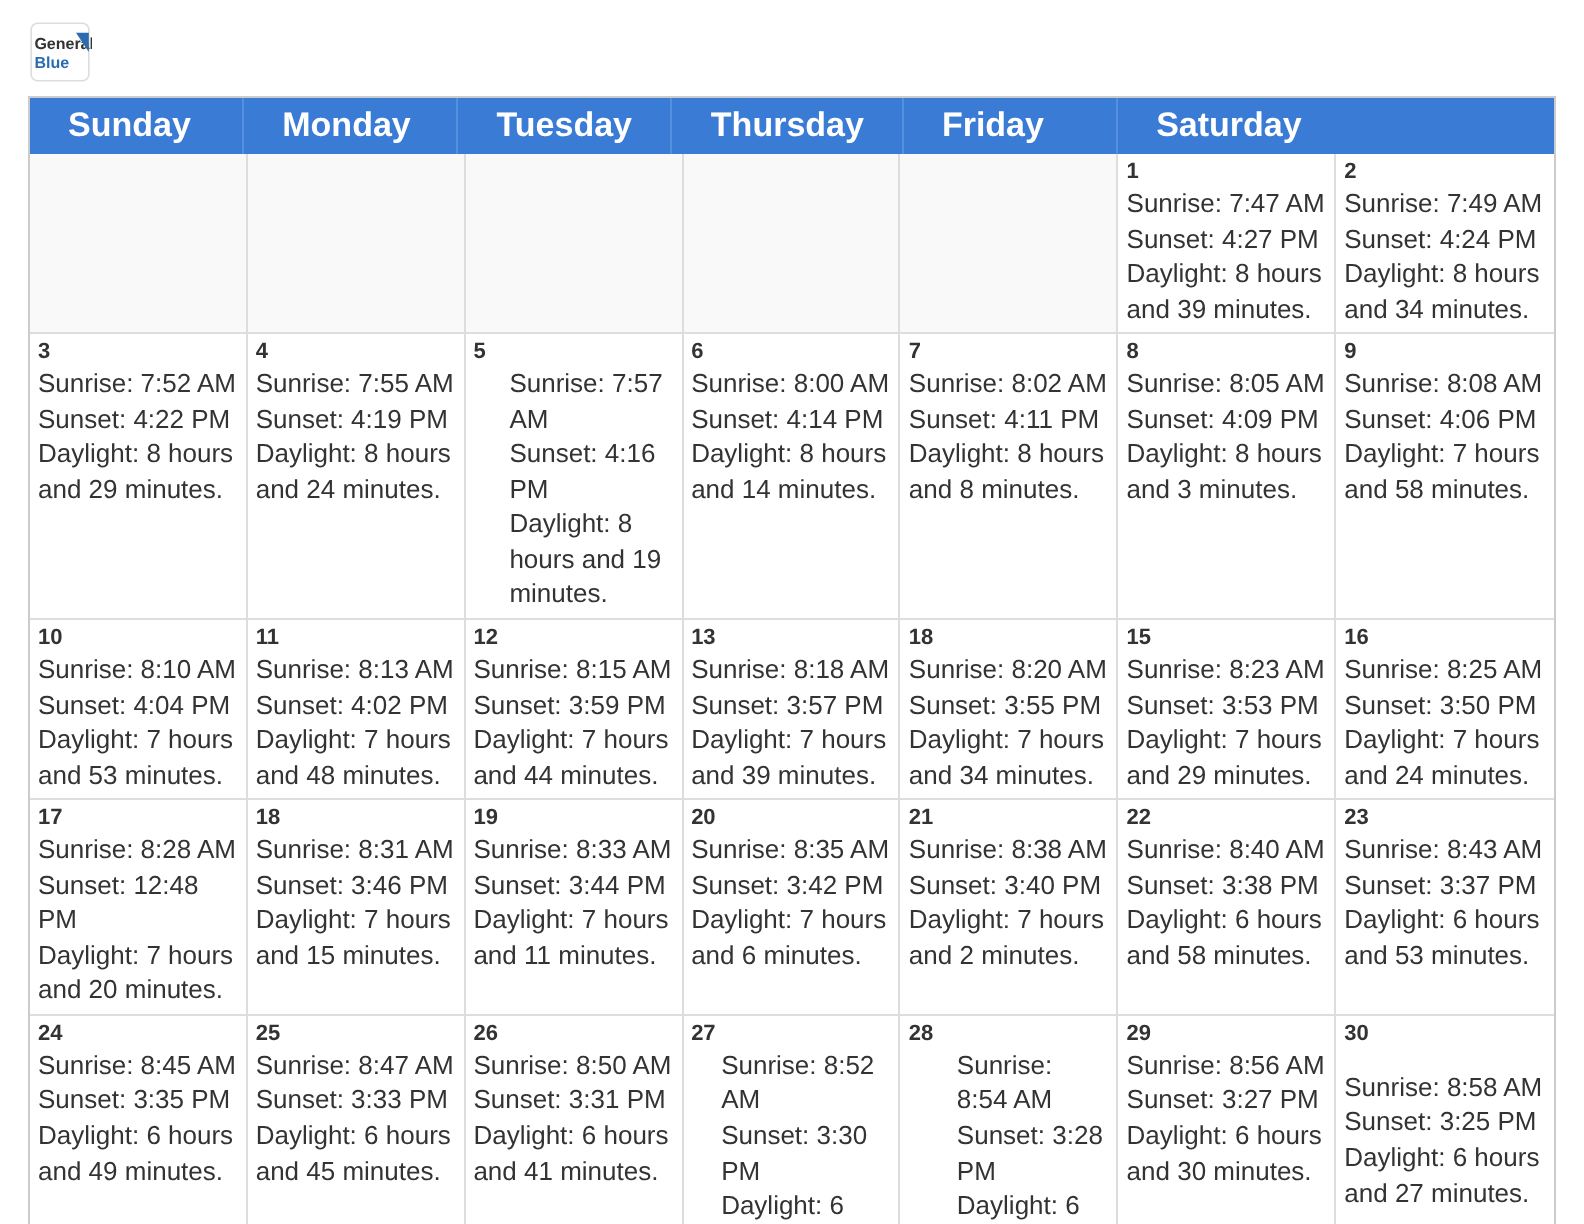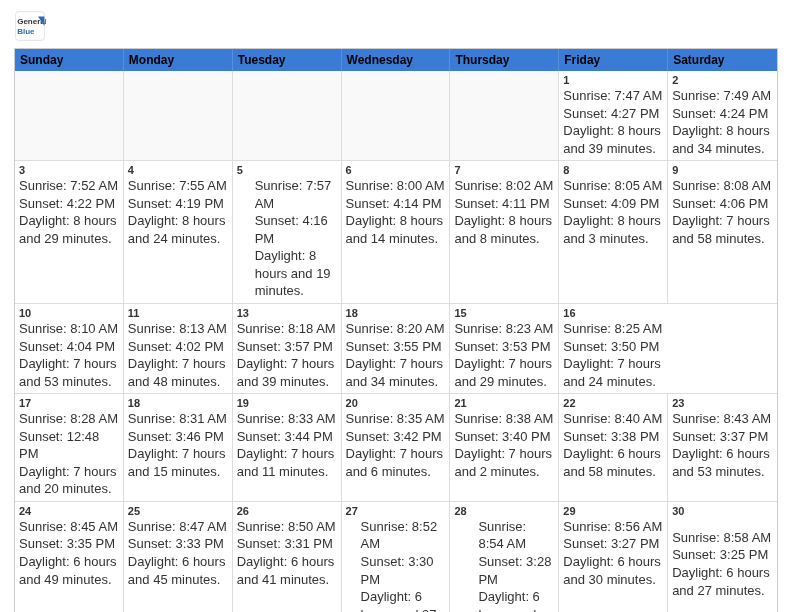--- a/index.html
+++ b/index.html
@@ -50,24 +50,24 @@
       display: flex;
       flex-direction: column;
       border: 1px solid #ccc;
     }
     .cal-header {
       display: grid;
       grid-template-columns: repeat(7, 1fr);
       background: #3a7bd5;
     }
     .cal-header-cell {
-      color: #000000;
-      font-size: 12px;
+      color: #ffffff;
+      font-size: 17px;
       font-weight: bold;
-      padding: 4px 5px;
+      padding: 4px 19px;
       border-right: 1px solid #5590dd;
     }
     .cal-header-cell:last-child { border-right: none; }
     .cal-body {
       flex: 1;
       display: flex;
       flex-direction: column;
     }
     .cal-row {
       display: grid;
@@ -120,21 +120,20 @@
       <div class="month-title"></div>
       <div class="location"></div>
     </div>
   </div>
 
   <div class="calendar">
     <div class="cal-header">
     <div class="cal-header-cell">Sunday</div>
         <div class="cal-header-cell">Monday</div>
         <div class="cal-header-cell">Tuesday</div>
-        <div class="cal-header-cell">Wednesday</div>
         <div class="cal-header-cell">Thursday</div>
         <div class="cal-header-cell">Friday</div>
         <div class="cal-header-cell">Saturday</div>
       </div>
     <div class="cal-body">
     <div class="cal-row">
           <div class="cal-cell empty"></div>
           <div class="cal-cell empty"></div>
           <div class="cal-cell empty"></div>
           <div class="cal-cell empty"></div>
@@ -203,20 +202,26 @@
 Sunset: 4:04 PM
 Daylight: 7 hours and 53 minutes.</div>
           </div>
           <div class="cal-cell">
             <span class="day-num">11</span>
             <div class="day-info" style="white-space: pre-line;">Sunrise: 8:13 AM
 Sunset: 4:02 PM
 Daylight: 7 hours and 48 minutes.</div>
           </div>
           <div class="cal-cell">
+            <span class="day-num">12</span>
+            <div class="day-info" style="white-space: pre-line;">Sunrise: 8:15 AM
+Sunset: 3:59 PM
+Daylight: 7 hours and 44 minutes.</div>
+          </div>
+          <div class="cal-cell">
             <span class="day-num">13</span>
             <div class="day-info" style="white-space: pre-line;">Sunrise: 8:18 AM
 Sunset: 3:57 PM
 Daylight: 7 hours and 39 minutes.</div>
           </div>
           <div class="cal-cell">
             <span class="day-num">18</span>
             <div class="day-info" style="white-space: pre-line;">Sunrise: 8:20 AM
 Sunset: 3:55 PM
 Daylight: 7 hours and 34 minutes.</div>

